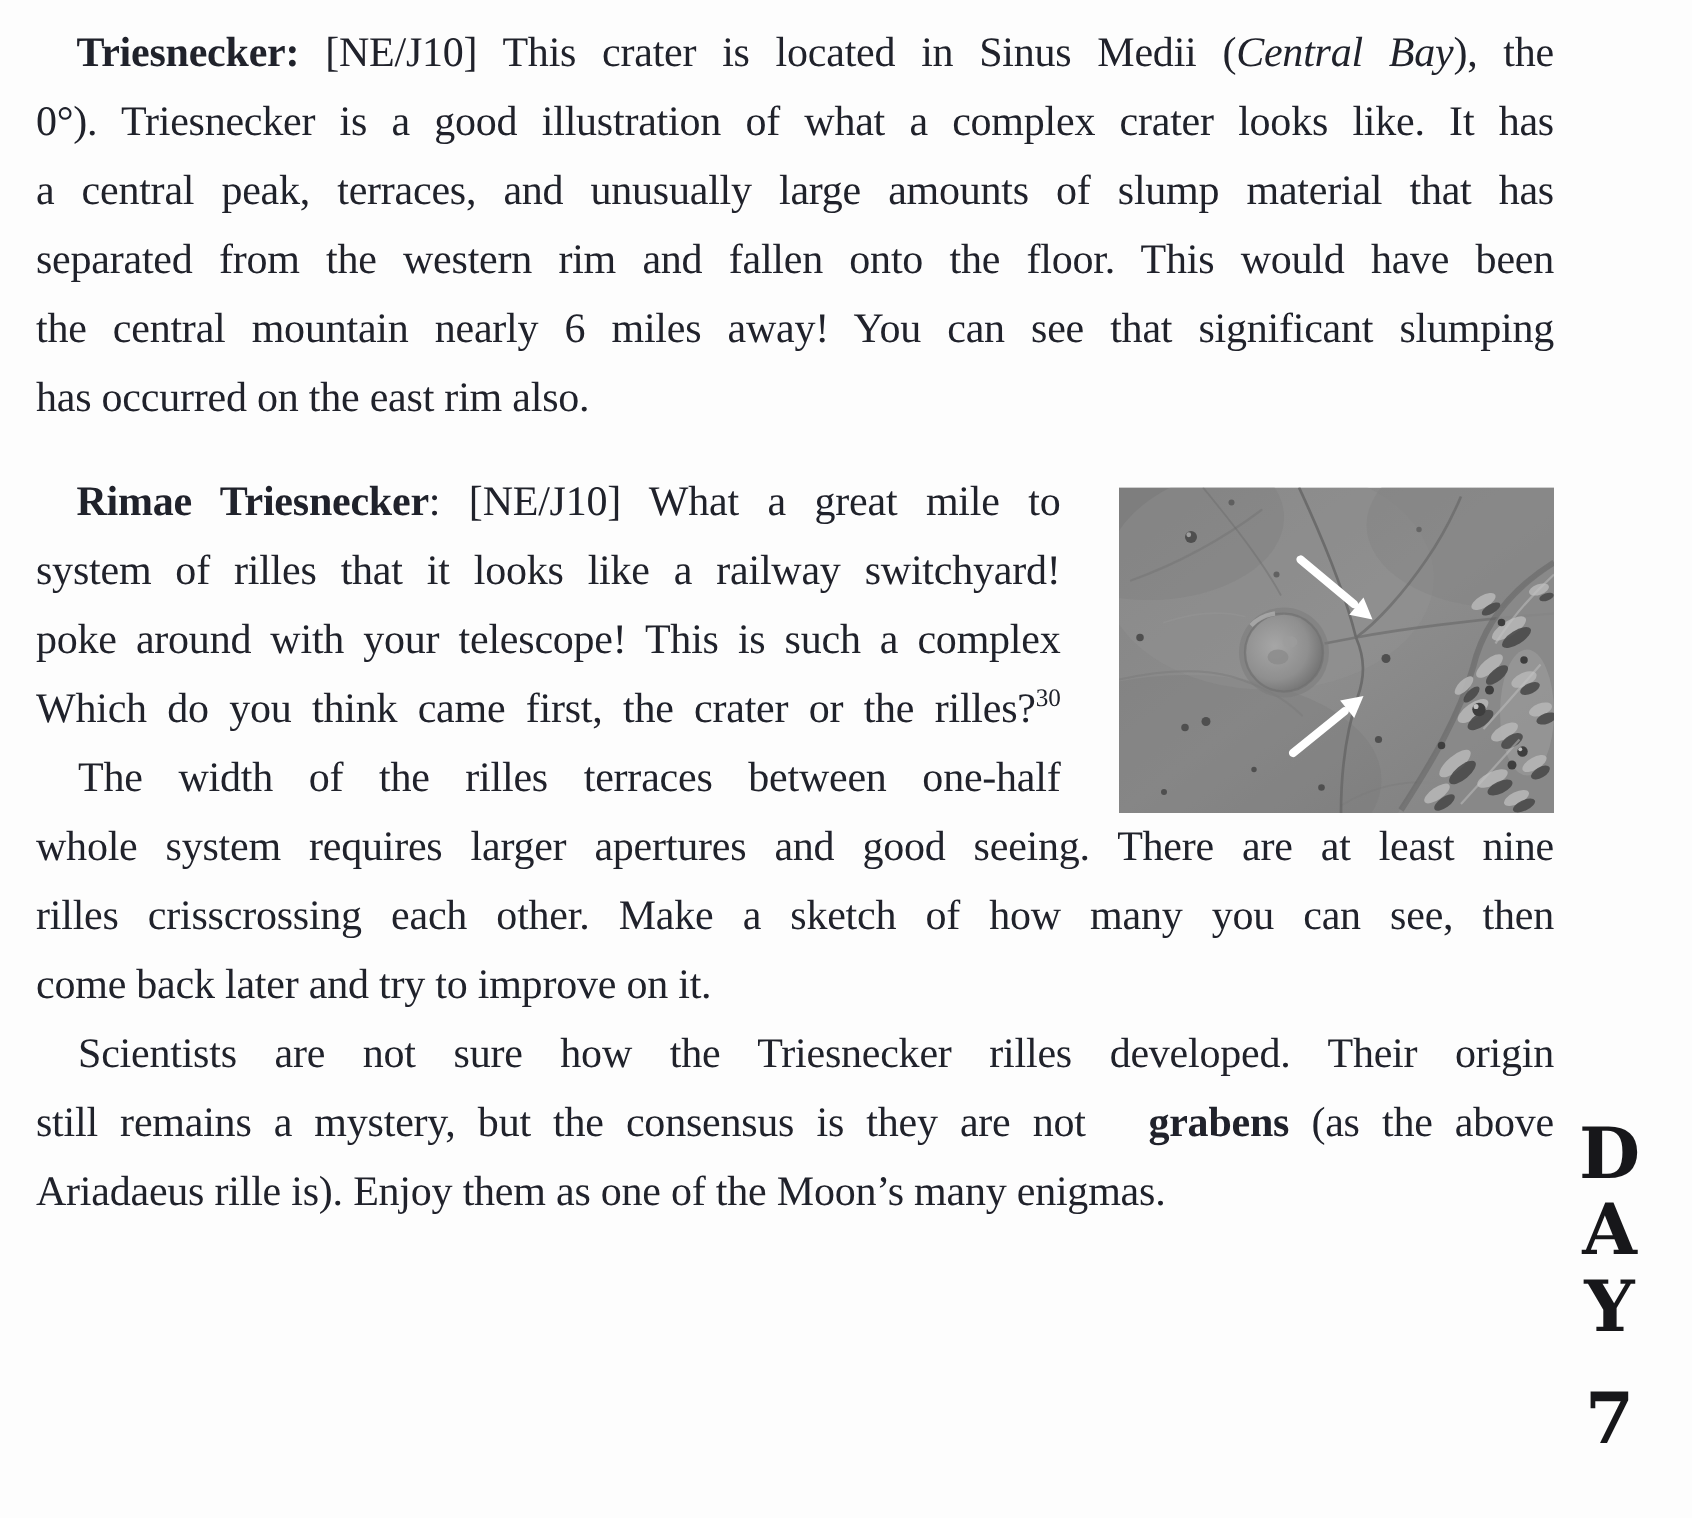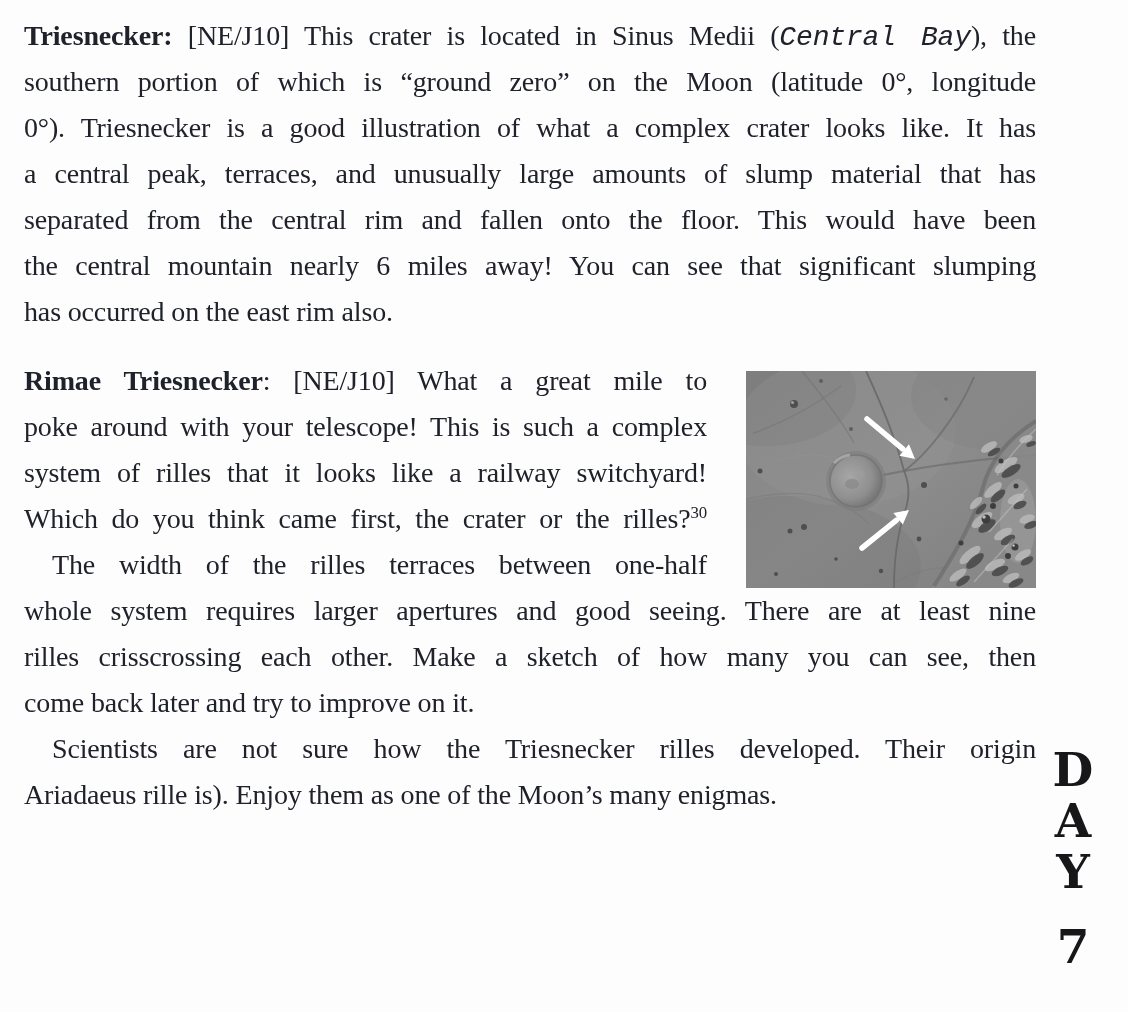--- a/index.html
+++ b/index.html
@@ -21,22 +21,22 @@
   }
   .para{margin:0;}
   #para2{margin-top:23px;}
   .line{
     height:46px;
     text-align:justify;
     overflow:visible;
   }
   .line.fill{ text-align-last:justify; }
   .line.ind{ text-indent:28px; }
-  .b{font-weight:bold;}
-  .i{font-style:italic;font-family:Liberation Mono, monospace;}
+  .b{font-weight:bold;margin-left:27px;}
+  .i{font-style:italic;}
   .sup{font-size:60%;vertical-align:super;line-height:0;}
   .moonfig{
     float:right;
     width:290px;height:217px;
     margin:13px 0 0 39px;
   }
   .moonfig svg{display:block;}
   .scan-band{
     position:absolute;
     left:0;top:707px;
@@ -58,24 +58,23 @@
   .day-number{margin-top:24px;}
 </style>
 </head>
 <body>
 
 <div class="page">
   <div class="text-col">
 
     <div class="para" id="para1">
         <div class="line fill"><span class="b">Triesnecker:</span><span> [NE/J10] This crater is located in Sinus Medii (</span><span class="i">Central Bay</span><span>), the</span></div>
-        <div class="line fill"><span>southern portion of which is “ground zero” on the Moon (latitude 0°, longitude</span></div>
         <div class="line fill"><span>0°). Triesnecker is a good illustration of what a complex crater looks like. It has</span></div>
         <div class="line fill"><span>a central peak, terraces, and unusually large amounts of slump material that has</span></div>
-        <div class="line fill"><span>separated from the central rim and fallen onto the floor. This would have been</span></div>
+        <div class="line fill"><span>separated from the western rim and fallen onto the floor. This would have been</span></div>
         <div class="line fill"><span>the central mountain nearly 6 miles away! You can see that significant slumping</span></div>
         <div class="line"><span>has occurred on the east rim also.</span></div>
       </div>
 
     <div class="para" id="para2">
       <figure class="moonfig" aria-label="Telescopic photograph of the lunar crater Triesnecker with the crisscrossing Rimae Triesnecker rille system; two white arrows point to rilles; rough highland terrain at lower right">
         <svg viewBox="0 0 290 217" width="290" height="217">
           <defs>
             <linearGradient id="base" x1="0" y1="0" x2="1" y2="1">
               <stop offset="0" stop-color="#848484"></stop>
@@ -199,32 +198,33 @@
             </g>
             <g>
               <line x1="116" y1="177" x2="150.5" y2="149.1" stroke-width="5.5" stroke-linecap="round"></line>
               <polygon points="163,139 156.8,153.6 147.4,142" stroke="none"></polygon>
             </g>
           </g>
         </svg>
       </figure>
       <div>
           <div class="line fill"><span class="b">Rimae Triesnecker</span><span>: [NE/J10] What a great mile to</span></div>
+          <div class="line fill"><span>system of rilles that it looks like a railway switchyard!</span></div>
           <div class="line fill"><span>poke around with your telescope! This is such a complex</span></div>
-          <div class="line fill"><span>system of rilles that it looks like a railway switchyard!</span></div>
           <div class="line fill"><span>Which do you think came first, the crater or the rilles?</span><span class="sup">30</span></div>
           <div class="line fill ind"><span>The width of the rilles terraces between one-half</span></div>
           <div class="line fill"><span>whole system requires larger apertures and good seeing. There are at least nine</span></div>
           <div class="line fill"><span>rilles crisscrossing each other. Make a sketch of how many you can see, then</span></div>
           <div class="line"><span>come back later and try to improve on it.</span></div>
         </div>
     </div>
 
     <div class="para" id="para3">
         <div class="line fill ind"><span>Scientists are not sure how the Triesnecker rilles developed. Their origin</span></div>
+        <div class="line fill"><span>still remains a mystery, but the consensus is they are not </span><span class="b">grabens</span><span> (as the above</span></div>
         <div class="line"><span>Ariadaeus rille is). Enjoy them as one of the Moon’s many enigmas.</span></div>
       </div>
 
     <div class="scan-band"></div>
   </div>
 
   <div class="day-tab">
     <div class="day-letter">D</div>
     <div class="day-letter">A</div>
     <div class="day-letter">Y</div>

